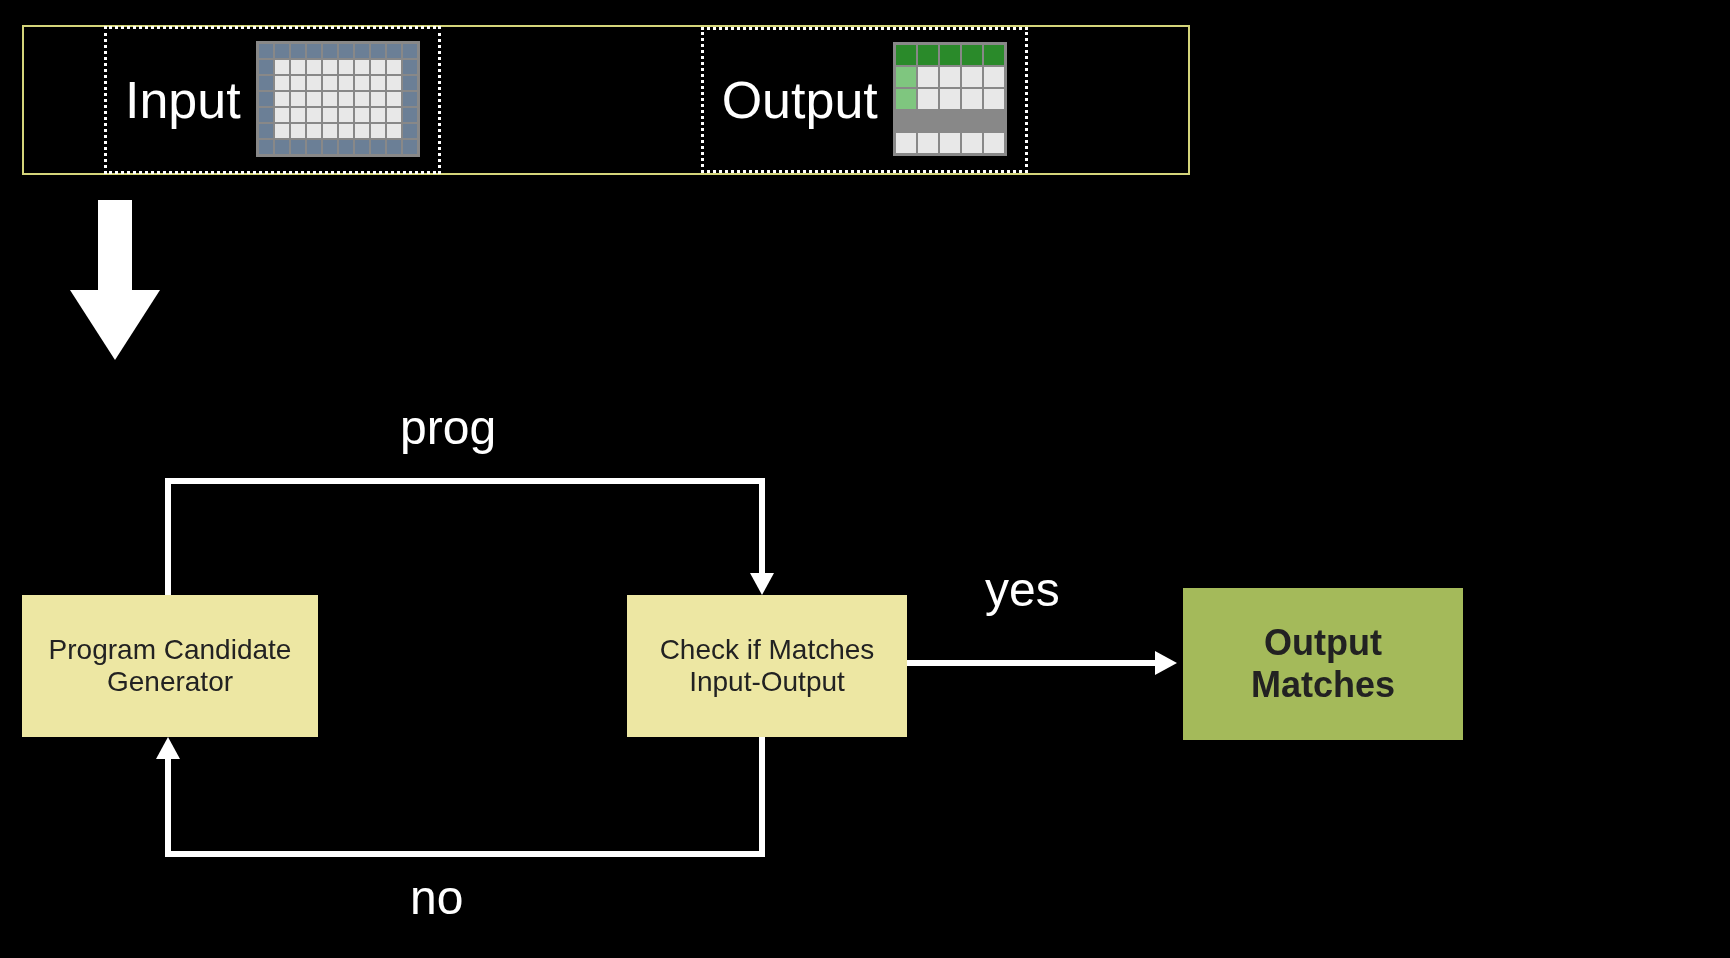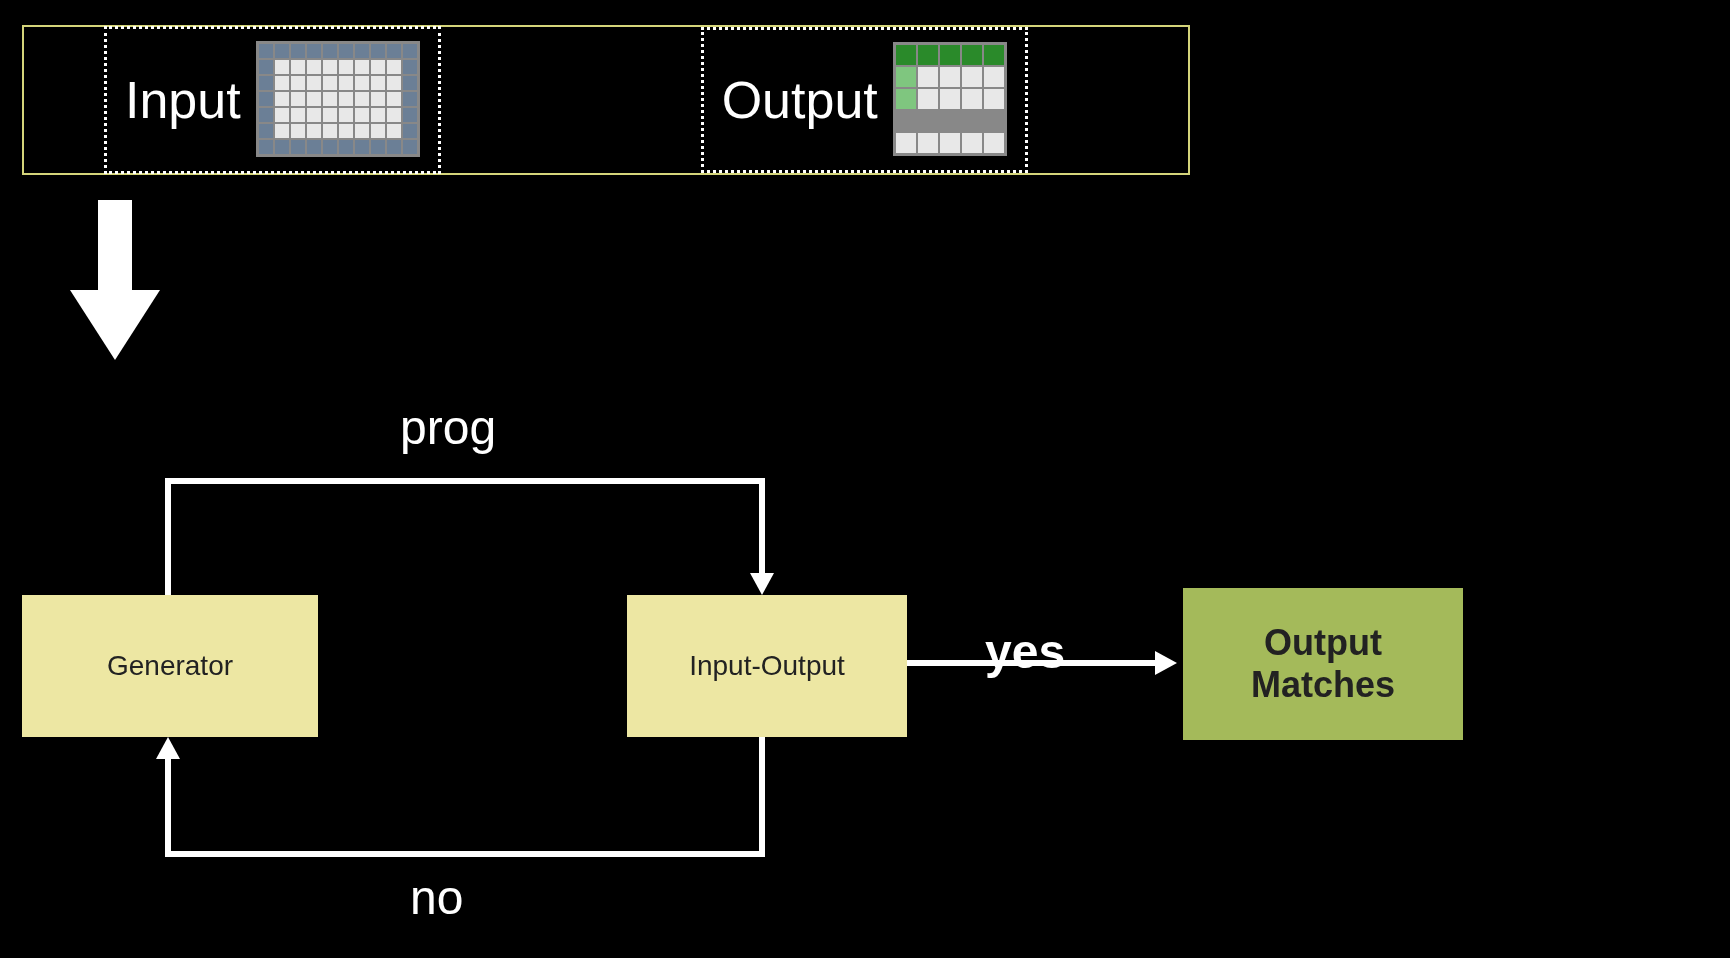--- a/index.html
+++ b/index.html
@@ -221,39 +221,41 @@
           </div></div></span>
   </div>
 </div>
 
 <svg class="big-arrow-down" width="90" height="160">
   <rect x="28" y="0" width="34" height="95" fill="#fff"></rect>
   <polygon points="0,90 90,90 45,160" fill="#fff"></polygon>
 </svg>
 
 <div class="box box-yellow" style="left:22px; top:595px; width:296px; height:142px;">
+  <div>Program Candidate</div>
   <div>Generator</div>
 </div>
 
 <div class="box box-yellow" style="left:627px; top:595px; width:280px; height:142px;">
+  <div>Check if Matches</div>
   <div>Input-Output</div>
 </div>
 
 <div class="box box-green" style="left:1183px; top:588px; width:280px; height:152px;">
   <div>Output</div>
   <div>Matches</div>
 </div>
 
 <div class="arrow-line" style="left:165px; top:478px; width:6px; height:117px;"></div>
 <div class="arrow-line" style="left:165px; top:478px; width:600px; height:6px;"></div>
 <div class="arrow-line" style="left:759px; top:478px; width:6px; height:97px;"></div>
 <div class="arrow-head-down" style="left:750px; top:573px;"></div>
 <div class="label" style="left:400px; top:400px;">prog</div>
 
 <div class="arrow-line" style="left:907px; top:660px; width:250px; height:6px;"></div>
 <div class="arrow-head-right" style="left:1155px; top:651px;"></div>
-<div class="label" style="left:985px; top:624px;font-weight:bold;">yes</div>
+<div class="label" style="left:985px; top:562px;">yes</div>
 
 <div class="arrow-line" style="left:759px; top:737px; width:6px; height:120px;"></div>
 <div class="arrow-line" style="left:165px; top:851px; width:600px; height:6px;"></div>
 <div class="arrow-line" style="left:165px; top:757px; width:6px; height:100px;"></div>
 <div class="arrow-head-up" style="left:156px; top:737px;"></div>
 <div class="label" style="left:410px; top:870px;">no</div>
 
 </body></html>

